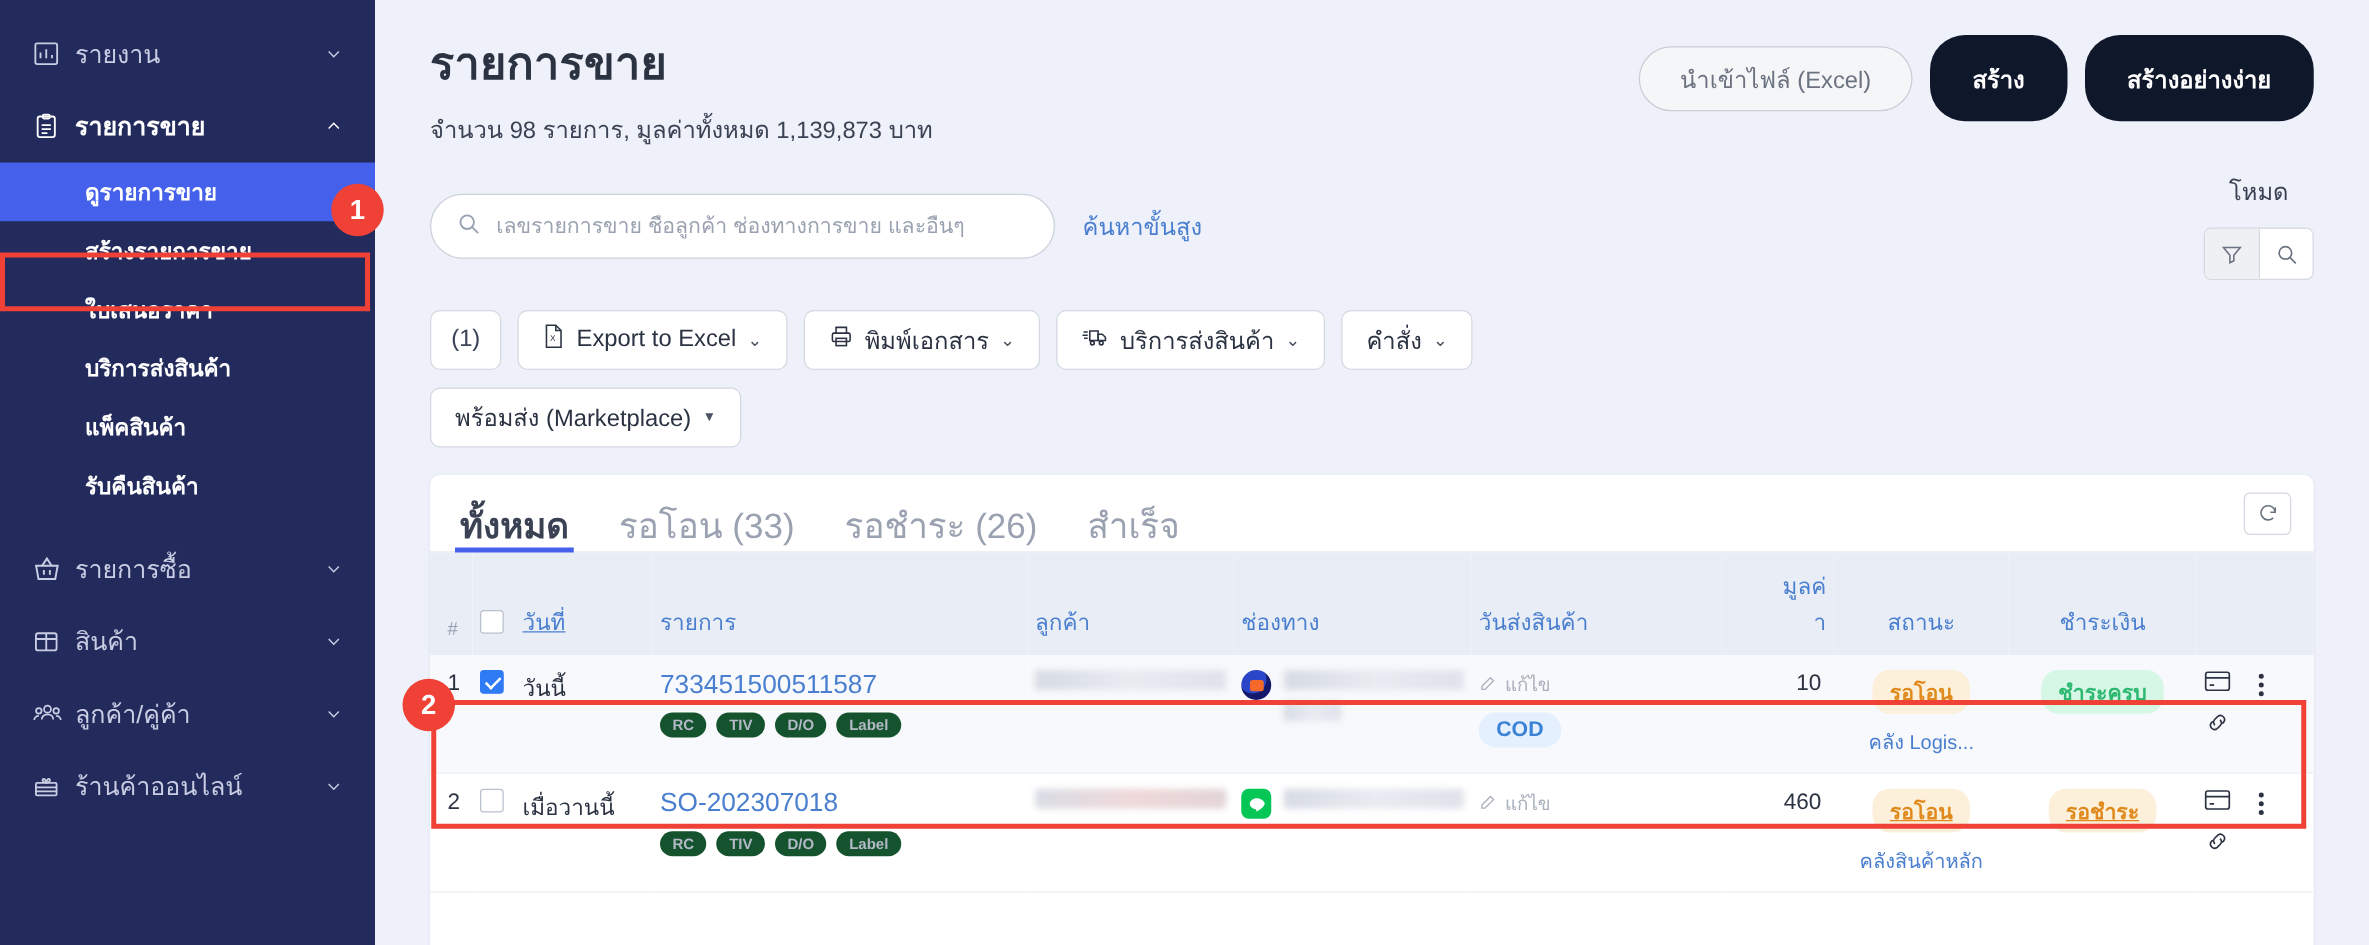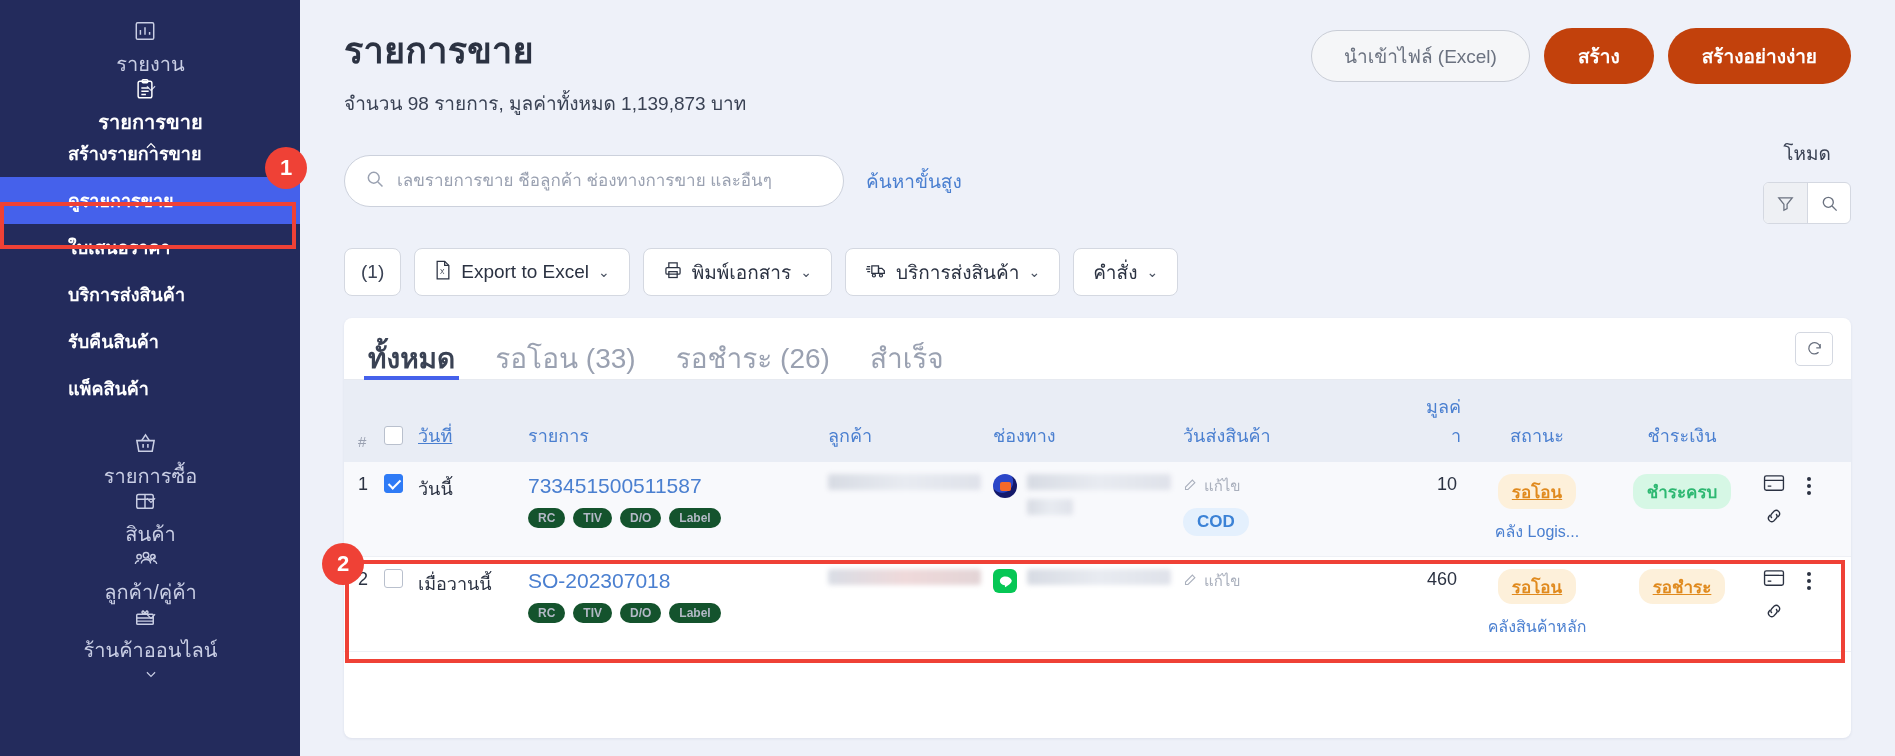--- a/index.html
+++ b/index.html
@@ -16,21 +16,20 @@
     width: 300px; flex: 0 0 300px; height: 756px;
     background: #232b5c;
     padding-top: 14px;
     position: relative;
   }
   .nav-item {
     display: flex; align-items: center;
     height: 58px; padding: 0 25px 0 26px;
     color: #c9cee4; font-size: 20px; cursor: pointer;
     position: relative;
-    flex-direction: column;
   }
   .nav-item .nav-ico { width: 34px; flex: 0 0 34px; display: flex; align-items: center; color: #c9cee4; }
   .nav-item .nav-label { flex: 1; }
   .nav-item.active-parent { color: #ffffff; font-weight: bold; }
   .nav-item.active-parent .nav-ico { color: #ffffff; }
   .chev { width: 16px; flex: 0 0 16px; display: flex; align-items: center; justify-content: center; }
   .chev svg { display: block; }
 
   .sub-item {
     display: flex; align-items: center;
@@ -60,21 +59,21 @@
 
   .head-actions { display: flex; align-items: center; gap: 14px; padding-top: 6px; }
   .btn {
     border-radius: 28px; font-size: 19px; cursor: pointer; white-space: nowrap;
     display: flex; align-items: center; justify-content: center;
   }
   .btn-outline {
     height: 52px; padding: 0 32px; background: #f5f6f8; border: 1px solid #c9cdd6; color: #6b7280;
   }
   .btn-primary {
-    height: 56px; padding: 0 34px; background: #c2410c; border: none; color: #fff; font-weight: bold;
+    height: 69px; padding: 0 34px; background: #0f172a; border: none; color: #fff; font-weight: bold;
   }
 
   
   .search-row { display: flex; align-items: center; padding: 20px 44px 0 44px; }
   .search-box {
     width: 500px; height: 52px; background: #fff; border: 1px solid #ccd1dc;
     border-radius: 28px; display: flex; align-items: center; padding: 0 20px; gap: 12px;
   }
   .search-box input {
     border: none; outline: none; flex: 1; font-size: 17px; color: #3a4254;
@@ -213,37 +212,37 @@
         </svg>
       </span>
       <span class="nav-label">รายการขาย</span>
       <span class="chev">
         <svg width="14" height="14" viewBox="0 0 24 24" fill="none" stroke="currentColor" stroke-width="2">
             <path d="M5 15l7-7 7 7"></path>
           </svg>
       </span>
     </div>
 
+    <div class="sub-item selected">
+      <span>ดูรายการขาย</span>
+    </div>
     <div class="sub-item">
       <span>สร้างรายการขาย</span>
     </div>
-    <div class="sub-item selected">
-      <span>ดูรายการขาย</span>
-    </div>
     <div class="sub-item">
       <span>ใบเสนอราคา</span>
     </div>
     <div class="sub-item">
       <span>บริการส่งสินค้า</span>
     </div>
     <div class="sub-item">
+      <span>แพ็คสินค้า</span>
+    </div>
+    <div class="sub-item">
       <span>รับคืนสินค้า</span>
-    </div>
-    <div class="sub-item">
-      <span>แพ็คสินค้า</span>
     </div>
 
     <div style="height:14px"></div>
 
     <div class="nav-item">
       <span class="nav-ico">
         <svg width="23" height="23" viewBox="0 0 24 24" fill="none" stroke="currentColor" stroke-width="1.6">
           <path d="M3 9h18l-2 11H5L3 9z"></path>
             <path d="M8 9l4-6 4 6"></path>
             <path d="M9.5 12.5v4M14.5 12.5v4"></path>
@@ -396,20 +395,26 @@
         <span>บริการส่งสินค้า</span>
         <span class="caret">⌄</span>
       </div>
 
       <div class="tbtn">
         <span>คำสั่ง</span>
         <span class="caret">⌄</span>
       </div>
     </div>
 
+    <div class="toolbar2">
+      <div class="tbtn">
+        <span>พร้อมส่ง (Marketplace)</span>
+        <span class="caret" style="font-size:11px;">▼</span>
+      </div>
+    </div>
 
     <div class="card">
       <div class="tabs">
         <div class="tab active">
           <span>ทั้งหมด</span>
         </div>
         <div class="tab">
           <span>รอโอน (33)</span>
         </div>
         <div class="tab">

